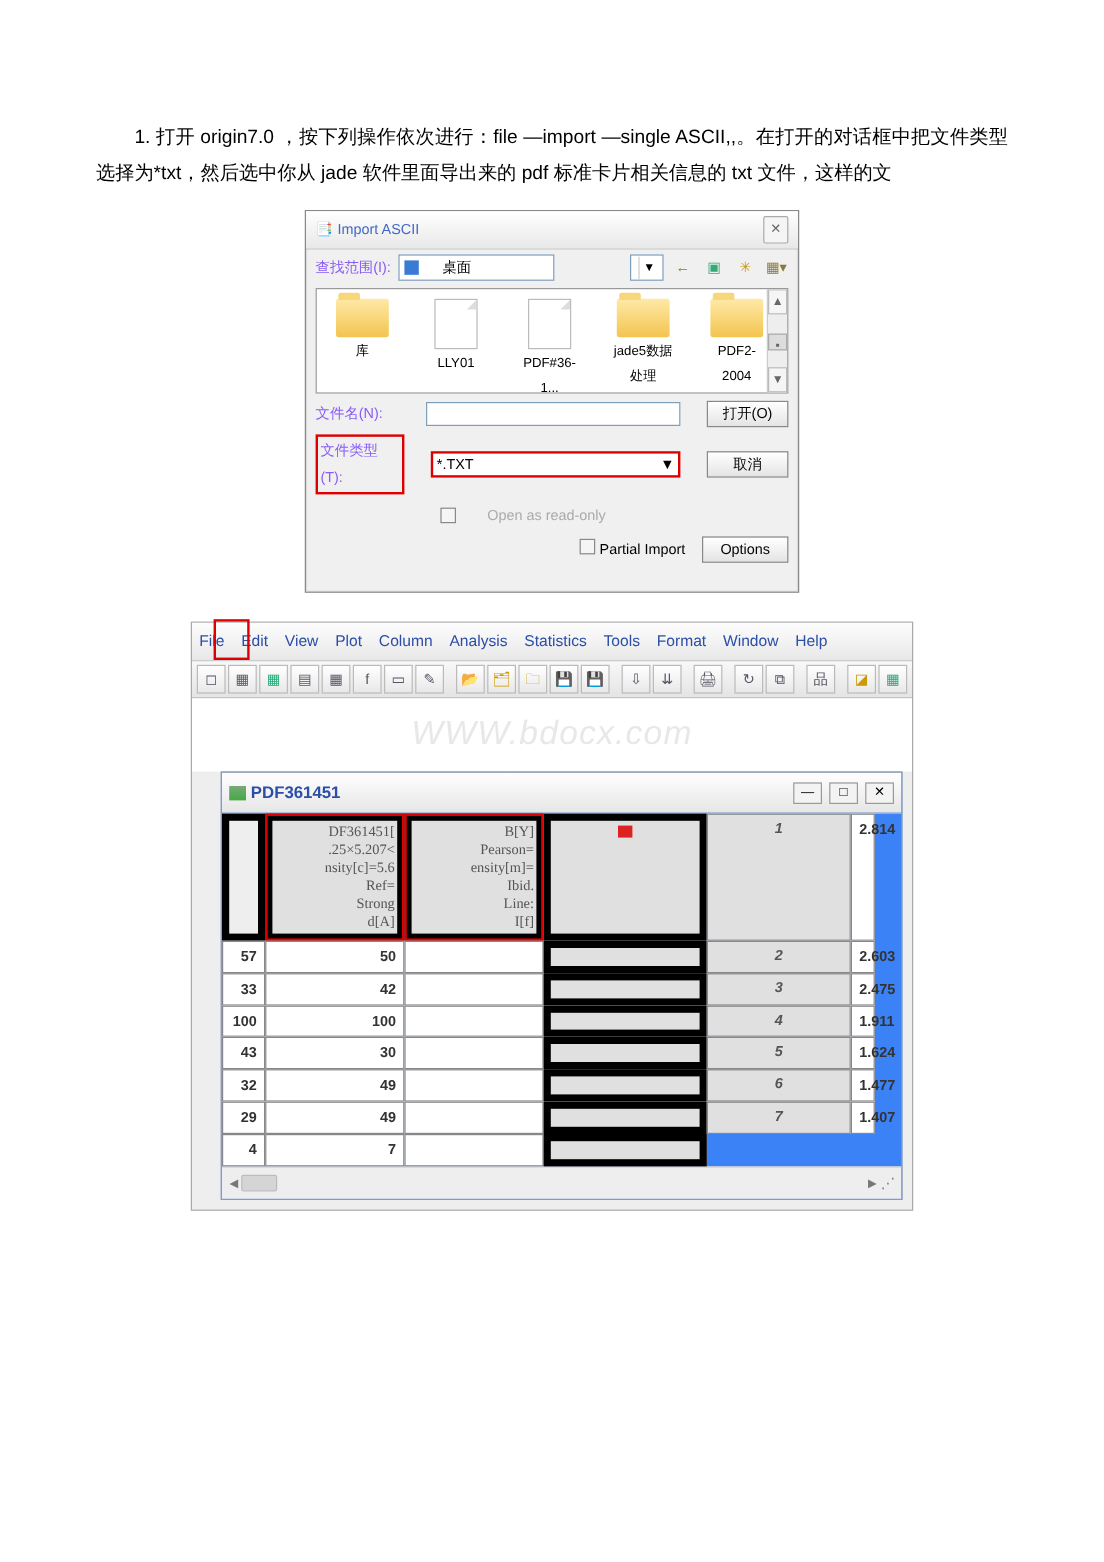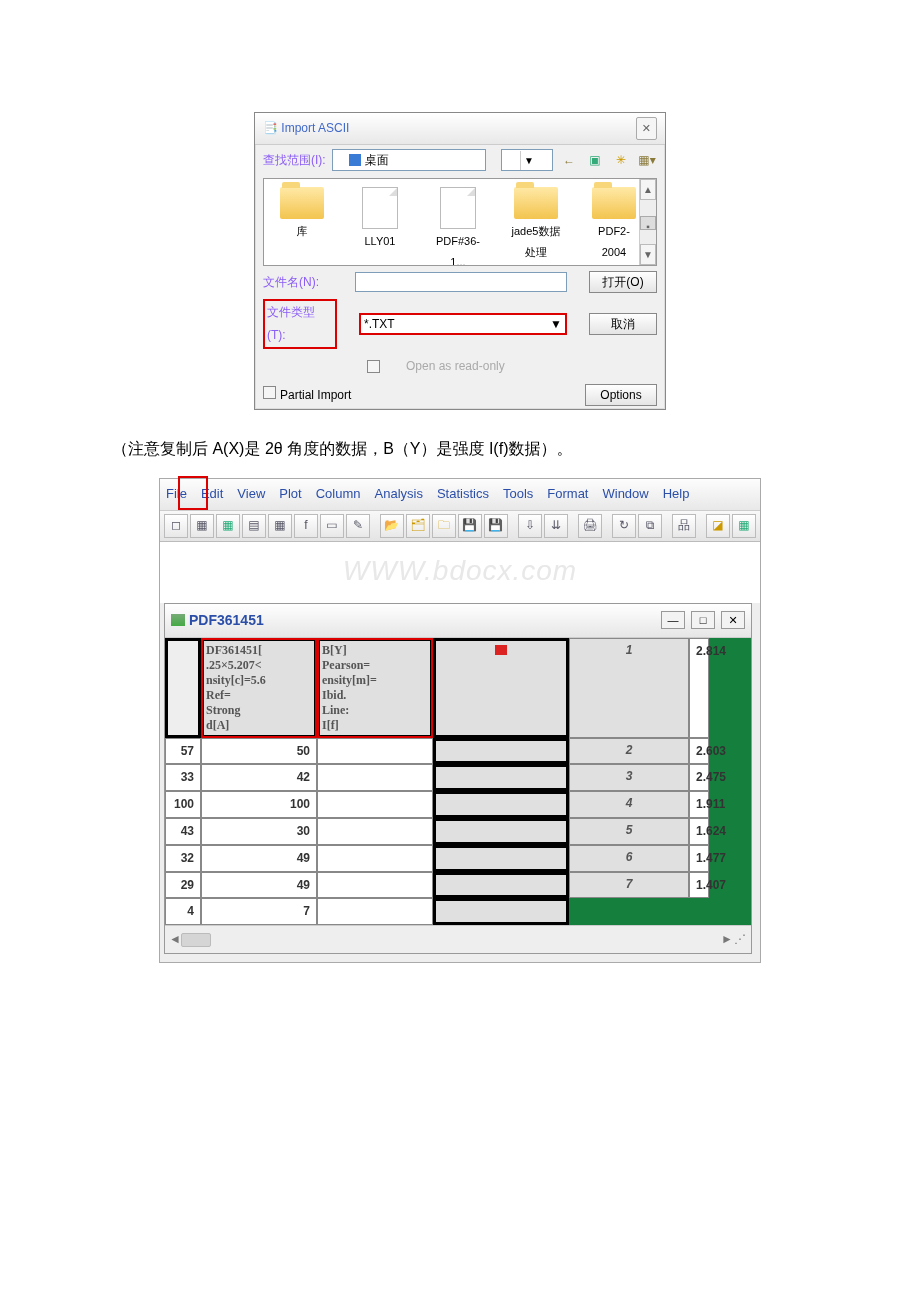--- a/index.html
+++ b/index.html
@@ -8,21 +8,21 @@
 .indent{text-indent:2em}
 .img-box{display:flex;justify-content:center;margin:12px 0 24px 0}
 
 
 .dlg{width:410px;border:1px solid #888;background:#f0f0f0;font-family:Tahoma,SimSun,sans-serif;font-size:12px;box-shadow:0 0 0 1px #ddd inset}
 .dlg-title{background:linear-gradient(#fff,#e8e8e8);padding:4px 8px;border-bottom:1px solid #ccc;display:flex;align-items:center;justify-content:space-between}
 .dlg-title .t{color:#4169c9;font-weight:400}
 .close-x{border:1px solid #aaa;border-radius:2px;padding:0 5px;background:#f5f5f5;font-family:Arial;font-size:11px;color:#666}
 .dlg-row{display:flex;align-items:center;padding:4px 8px;gap:6px}
 .lbl{color:#8b5cf6}
-.combo{border:1px solid #7e9db9;background:#fff;height:20px;display:inline-flex;align-items:center;padding:0 16px;gap:4px}
+.combo{border:1px solid #7e9db9;background:#fff;height:20px;display:inline-flex;align-items:center;padding:0 4px;gap:20px}
 .combo .arrow{border-left:1px solid #ccc;padding-left:3px;font-size:10px}
 .tbtn{width:20px;height:20px;display:inline-flex;align-items:center;justify-content:center;color:#8a7a3a;font-size:12px}
 .file-area{background:#fff;border:1px solid #999;margin:2px 8px;height:86px;position:relative;overflow:hidden}
 .file-list{display:flex;gap:22px;padding:8px 10px;align-items:flex-start}
 .fitem{display:flex;flex-direction:column;align-items:center;gap:2px;font-size:11px;width:56px;text-align:center}
 .folder{width:44px;height:32px;background:linear-gradient(#ffe9a6,#f3c44f);border-radius:2px;position:relative}
 .folder:before{content:"";position:absolute;top:-5px;left:2px;width:18px;height:6px;background:#f7d77a;border-radius:2px 2px 0 0}
 .txtfile{width:34px;height:40px;background:#fff;border:1px solid #bbb;position:relative}
 .txtfile:before{content:"";position:absolute;right:0;top:0;border-width:0 0 8px 8px;border-style:solid;border-color:transparent transparent #ddd transparent}
 .scroll-v{position:absolute;right:0;top:0;bottom:0;width:16px;background:#eee;border-left:1px solid #ccc;display:flex;flex-direction:column;justify-content:space-between;align-items:center;font-size:10px;color:#666}
@@ -37,41 +37,42 @@
 
 .owrap{width:600px;border:1px solid #aaa;background:#eee;font-family:Tahoma,Arial,sans-serif}
 .menubar{display:flex;gap:14px;padding:3px 6px;font-size:13px;color:#2b4ea8;background:linear-gradient(#fdfdfd,#e8e8e8);border-bottom:1px solid #ccc;align-items:center}
 .menubar span:first-child{color:#2b4ea8}
 .redsq{position:relative}
 .redsq:after{content:"";position:absolute;left:18px;top:-3px;width:26px;height:30px;border:2px solid #d00}
 .toolbar{display:flex;gap:2px;padding:3px 4px;background:linear-gradient(#f8f8f8,#e4e4e4);border-bottom:1px solid #bbb;align-items:center}
 .tb{width:22px;height:22px;border:1px solid #bbb;background:linear-gradient(#fff,#e8e8e8);display:flex;align-items:center;justify-content:center;font-size:12px;color:#556}
 .tsep{width:6px}
 .wm{font-family:Arial;font-size:28px;color:#e8e8e8;text-align:center;letter-spacing:1px;padding:2px 0 6px 0;font-style:italic;background:#fff}
-.wswin{margin:0 8px 8px 4px;border:1px solid #999;background:#15803d}
+.wswin{margin:0 8px 8px 24px;border:1px solid #999;background:#3b82f6}
 .wstop{display:flex;align-items:center;justify-content:space-between;background:linear-gradient(#fff,#e6e6e6);padding:3px 6px;border-bottom:1px solid #ccc}
 .wstop .ttl{color:#2b4ea8;font-weight:bold;font-size:14px;display:flex;align-items:center;gap:4px}
 .wstop .ttl .gicon{width:14px;height:12px;background:linear-gradient(#7a7,#4a4);display:inline-block}
 .wbtns{display:flex;gap:6px}
 .wbtns div{border:1px solid #999;width:22px;height:16px;display:flex;align-items:center;justify-content:center;font-size:11px;background:#f3f3f3;font-family:Arial}
 .grid{display:grid;grid-template-columns:36px 116px 116px 136px 120px 20px;font-family:Verdana,Arial;font-size:12px}
-.gh{border:3px solid #000000;background:#e0e0e0;color:#555;font-weight:bold;text-align:left;padding:2px;line-height:1.25;font-family:Verdana}
+.gh{border:6px solid #000000;background:#e0e0e0;color:#555;font-weight:normal;text-align:right;padding:2px;line-height:1.25;font-family:Verdana}
 .gh.corner{background:#eee}
 .gcell{border:1px solid #888;background:#fff;text-align:right;padding:1px 6px;font-weight:bold;color:#333}
 .grow{border:1px solid #888;background:#e0e0e0;text-align:center;font-weight:bold;font-style:italic;color:#555}
 .redcol{outline:2px solid #d00;outline-offset:-2px}
 .redmark{width:12px;height:10px;background:#d22;display:inline-block}
 .sbar{display:flex;justify-content:space-between;align-items:center;padding:2px 4px;background:#eee;border-top:1px solid #ccc;font-size:12px;color:#777}
 .sbar .thumb{width:28px;height:12px;background:#d5d5d5;border:1px solid #bbb;border-radius:2px}
 </style>
 </head>
 <body>
 
 <div class="page">
 
+<p class="indent">1. 打开 origin7.0 ，按下列操作依次进行：file —import —single ASCII,,。在打开的对话框中把文件类型选择为*txt，然后选中你从 jade 软件里面导出来的 pdf 标准卡片相关信息的 txt 文件，这样的文</p>
 
 <div class="img-box">
   <div class="dlg">
     <div class="dlg-title">
       <span class="t"><span style="color:#c66">📑</span> <span>Import ASCII</span></span>
       <span class="close-x">✕</span>
     </div>
     <div class="dlg-row">
       <span class="lbl">查找范围(I):</span>
       <span class="combo" style="width:120px">
@@ -127,28 +128,27 @@
       <span class="tinput redbox" style="justify-content:space-between">
         <span>*.TXT</span>
             <span class="arrow">▼</span>
       </span>
       <span class="wbtn">取消</span>
     </div>
     <div class="input-row grey" style="padding-left:112px">
       <span class="chk"></span>
       <span>Open as read-only</span>
     </div>
-    <div class="input-row" style="justify-content:space-between;gap:14px;padding-bottom:2px">
+    <div class="input-row" style="justify-content:flex-end;gap:14px;padding-bottom:24px">
       <span><span class="chk"></span><span>Partial Import</span></span>
       <span class="wbtn" style="width:70px">Options</span>
     </div>
   </div>
 </div>
 
-<p class="indent">（注意复制后 A(X)是 2θ 角度的数据，B（Y）是强度 I(f)数据）。</p>
 
 <div class="img-box">
   <div class="owrap">
     <div class="menubar redsq">
       <span>File</span>
       <span>Edit</span>
       <span>View</span>
       <span>Plot</span>
       <span>Column</span>
       <span>Analysis</span>

